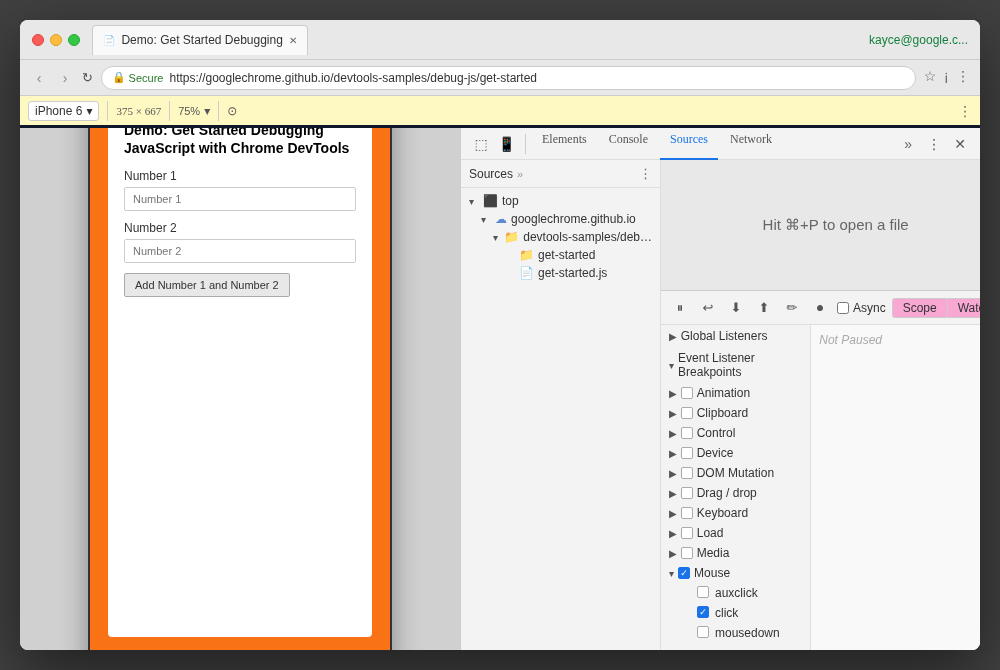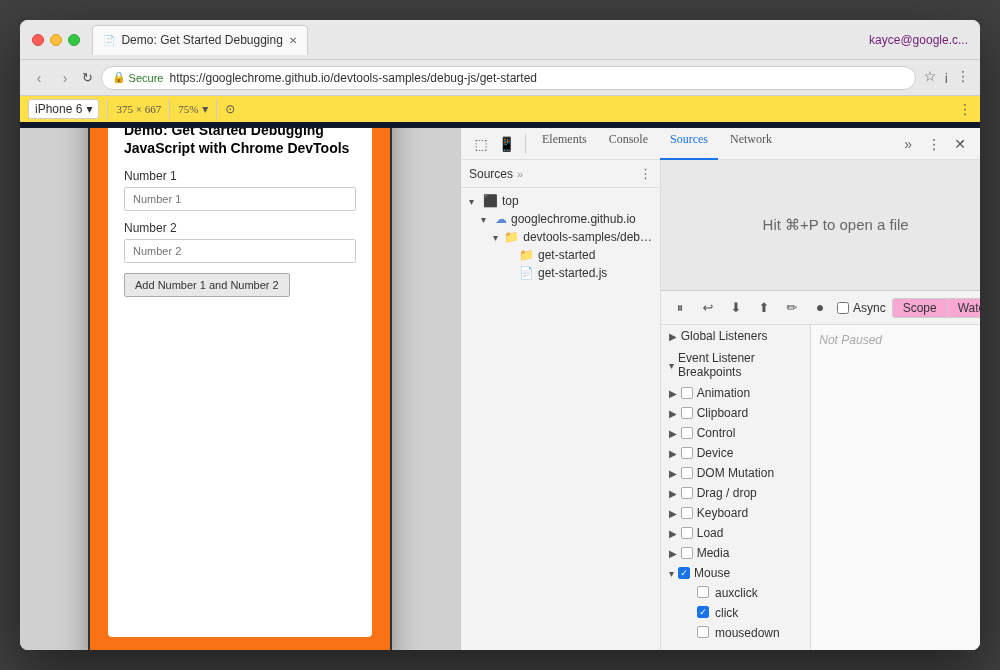--- a/index.html
+++ b/index.html
@@ -58,21 +58,21 @@
       padding: 4px 10px;
       font-size: 12px;
       color: #333;
       gap: 6px;
       height: 30px;
     }
     .tab-favicon { font-size: 10px; }
     .tab-close { font-size: 10px; color: #666; cursor: pointer; }
     .title-bar-right {
       font-size: 12px;
-      color: #701a75;
+      color: #15803d;
     }
     
     .address-bar {
       background: #e8e8e8;
       height: 36px;
       display: flex;
       align-items: center;
       padding: 0 10px;
       gap: 8px;
       border-bottom: 1px solid #ccc;
@@ -102,44 +102,44 @@
       color: #2a7a2a;
       font-size: 11px;
       display: flex;
       align-items: center;
       gap: 3px;
     }
     .url-text { color: #333; font-size: 12px; }
     .address-icons { display: flex; gap: 8px; color: #666; font-size: 14px; }
     
     .devtools-bar {
-      background: #fde047;
+      background: #fef9c3;
       height: 32px;
       display: flex;
       align-items: center;
       padding: 0 8px;
-      border-bottom: 6px solid #0f172a;
+      border-bottom: 3px solid #0f172a;
       flex-shrink: 0;
       gap: 4px;
     }
     .device-selector {
       display: flex;
       align-items: center;
       gap: 4px;
       font-size: 12px;
       color: #333;
       padding: 2px 6px;
       border: 1px solid #ccc;
       border-radius: 3px;
       background: white;
       cursor: pointer;
     }
     .separator { width: 1px; background: #ccc; height: 20px; margin: 0 4px; }
     .dim-display { font-size: 11px; color: #555; font-family: Liberation Serif, serif; }
-    .zoom-display { font-size: 11px; color: #555; font-family: Liberation Serif, serif; }
+    .zoom-display { font-size: 11px; color: #555; }
     .orient-btn { font-size: 12px; color: #555; cursor: pointer; }
     .more-btn { font-size: 14px; color: #666; cursor: pointer; margin-left: auto; }
     
     .main-area {
       display: flex;
       flex: 1;
       overflow: hidden;
     }
     
     .page-area {

